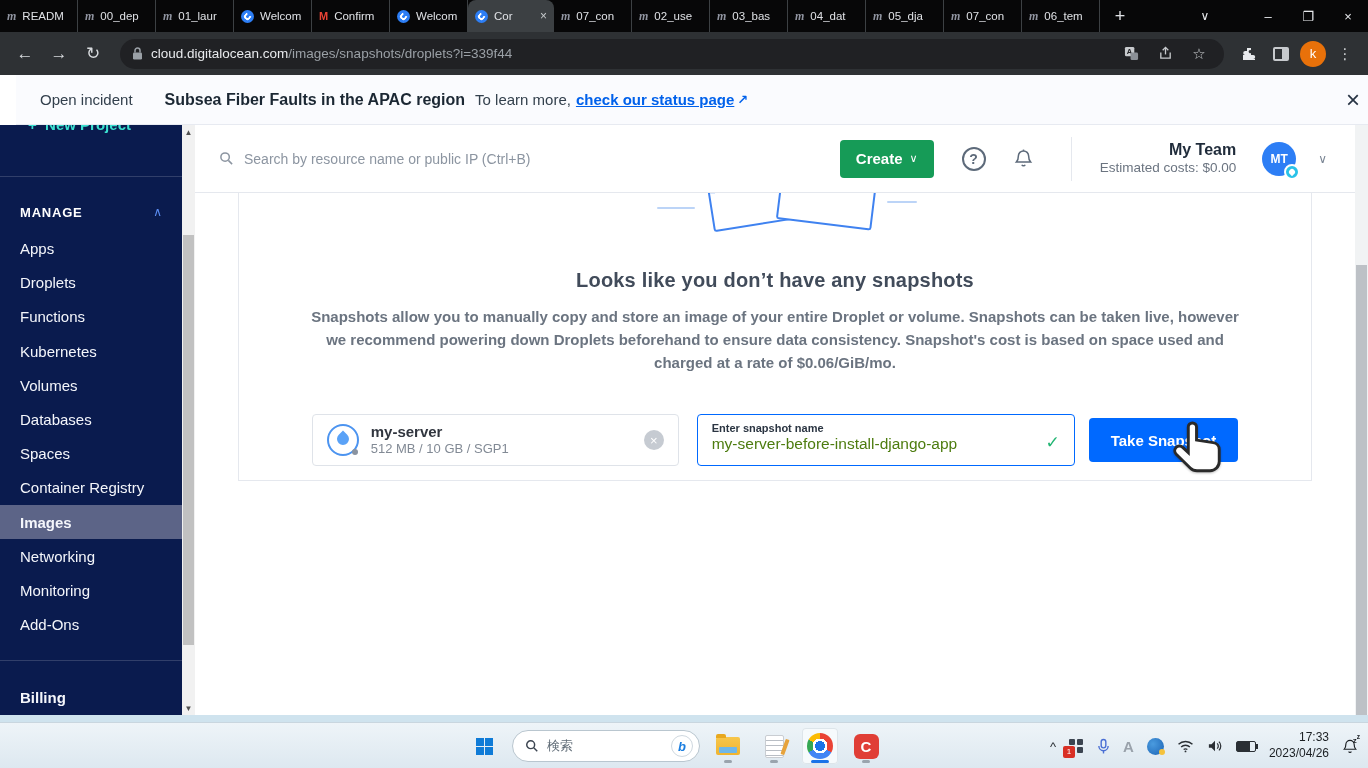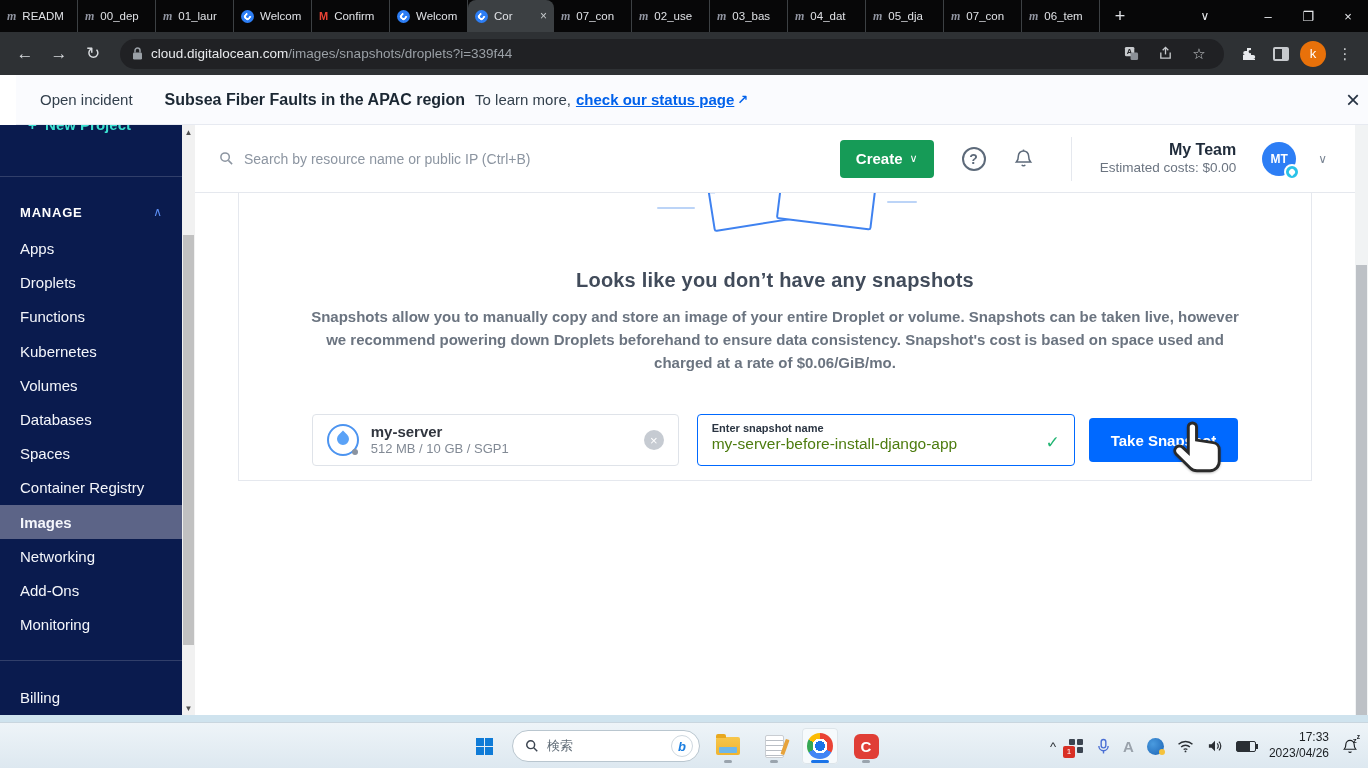--- a/index.html
+++ b/index.html
@@ -50,21 +50,21 @@
   .sidebar{width:182px;height:590px;background:#0a1b4e;color:#fff;display:flex;flex-direction:column;position:relative;}
   .np-clip{height:26px;overflow:hidden;}
   .np-row{color:#3be0d0;font-weight:bold;font-size:15px;padding-left:28px;transform:translateY(-9px);cursor:pointer;}
   .sb-divider{border-top:1px solid rgba(255,255,255,.16);margin-top:26px;}
   .manage-row{display:flex;align-items:flex-start;justify-content:space-between;padding:0 20px;margin-top:28px;height:28px;}
   .manage-row .mlabel{font-size:13px;font-weight:bold;letter-spacing:.8px;}
   .manage-row .mchev{color:#5b8df2;font-size:12px;cursor:pointer;}
   .sb-item{height:36px;display:flex;align-items:center;padding-left:20px;font-size:15px;font-weight:500;color:#f4f6fb;cursor:pointer;}
   .sb-item.selected{background:#5c6487;font-weight:bold;}
   .sb-divider2{border-top:1px solid rgba(255,255,255,.16);margin-top:18px;}
-  .billing{margin-top:20px;}
+  .billing{margin-top:20px;font-weight:bold;}
 
   
   .side-scroll{width:13px;height:590px;background:#f1f1f1;position:relative;flex:0 0 auto;}
   .side-scroll .arrow{position:absolute;left:0;width:13px;height:14px;color:#505050;font-size:8px;display:flex;align-items:center;justify-content:center;cursor:pointer;}
   .side-scroll .up{top:0;}
   .side-scroll .down{bottom:0;}
   .side-scroll .thumb{position:absolute;left:1px;width:11px;top:110px;height:410px;background:#c1c1c1;cursor:pointer;}
 
   
   .main{flex:1;display:flex;flex-direction:column;background:#fff;}
@@ -292,22 +292,22 @@
       <div class="sb-item">Apps</div>
       <div class="sb-item">Droplets</div>
       <div class="sb-item">Functions</div>
       <div class="sb-item">Kubernetes</div>
       <div class="sb-item">Volumes</div>
       <div class="sb-item">Databases</div>
       <div class="sb-item">Spaces</div>
       <div class="sb-item">Container Registry</div>
       <div class="sb-item selected">Images</div>
       <div class="sb-item">Networking</div>
+      <div class="sb-item">Monitoring</div>
       <div class="sb-item">Add-Ons</div>
-      <div class="sb-item">Monitoring</div>
       <div class="sb-divider2"></div>
       <div class="sb-item billing">Billing</div>
     </aside>
 
     <div class="side-scroll">
       <div class="arrow up">▲</div>
       <div class="thumb"></div>
       <div class="arrow down">▼</div>
     </div>
 

